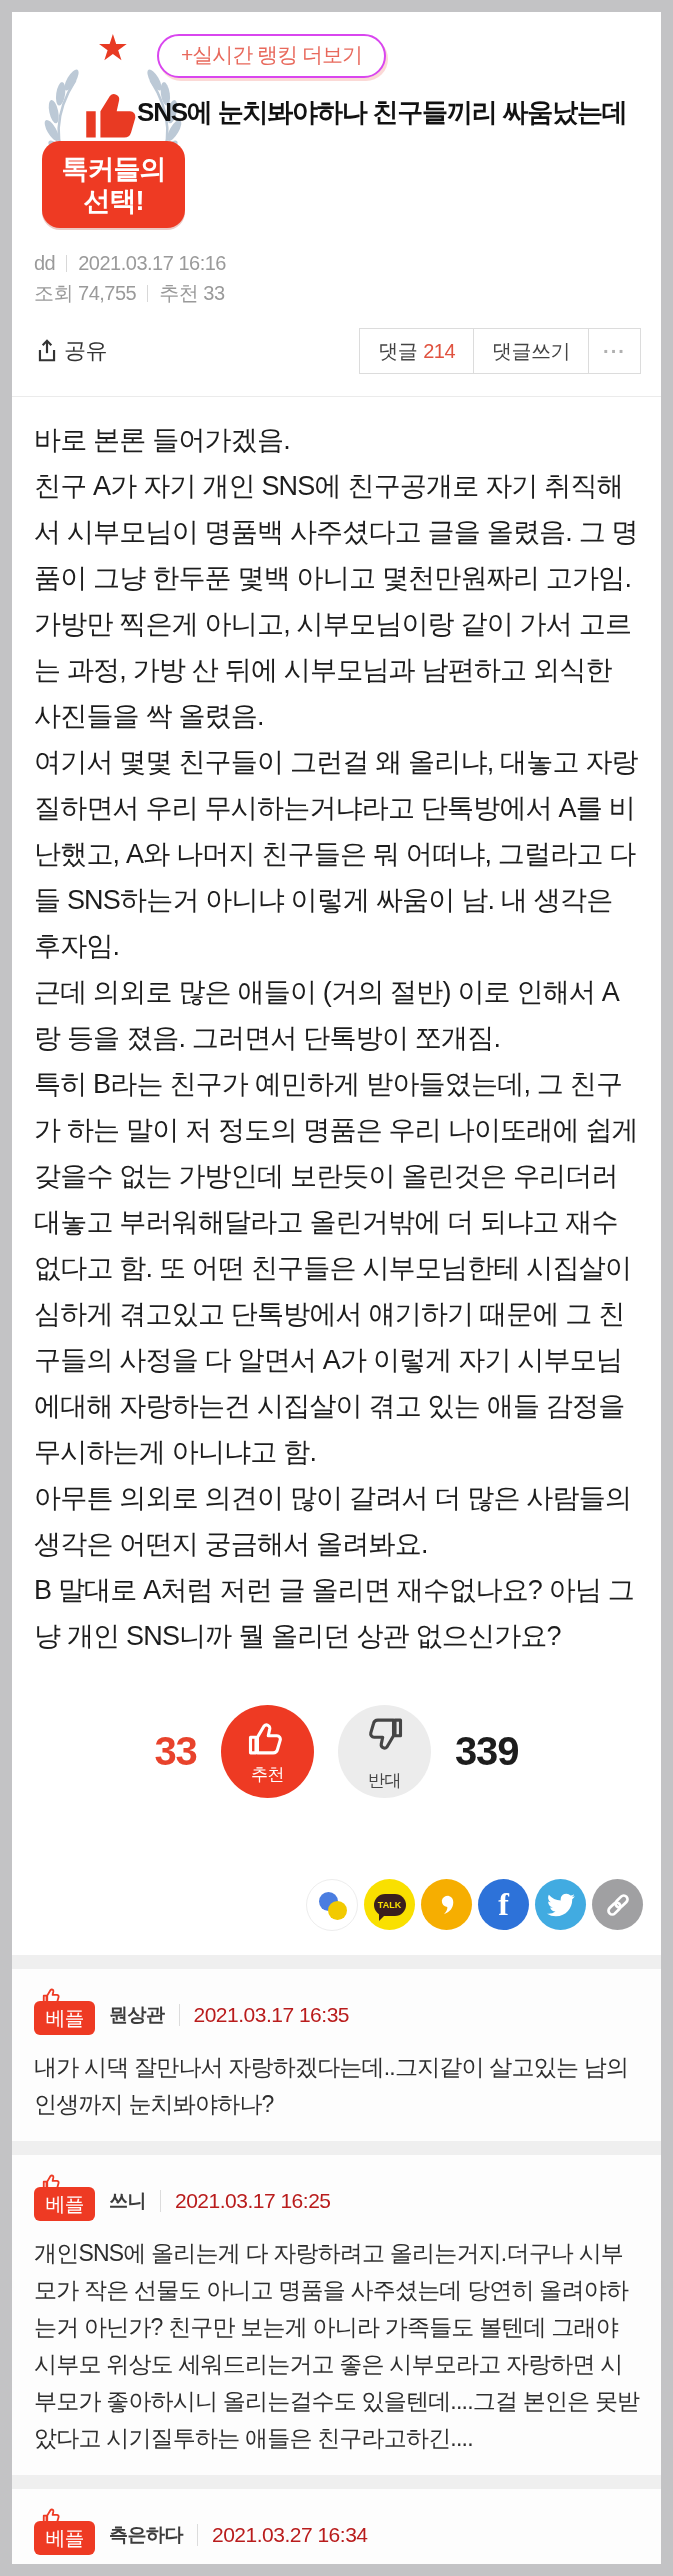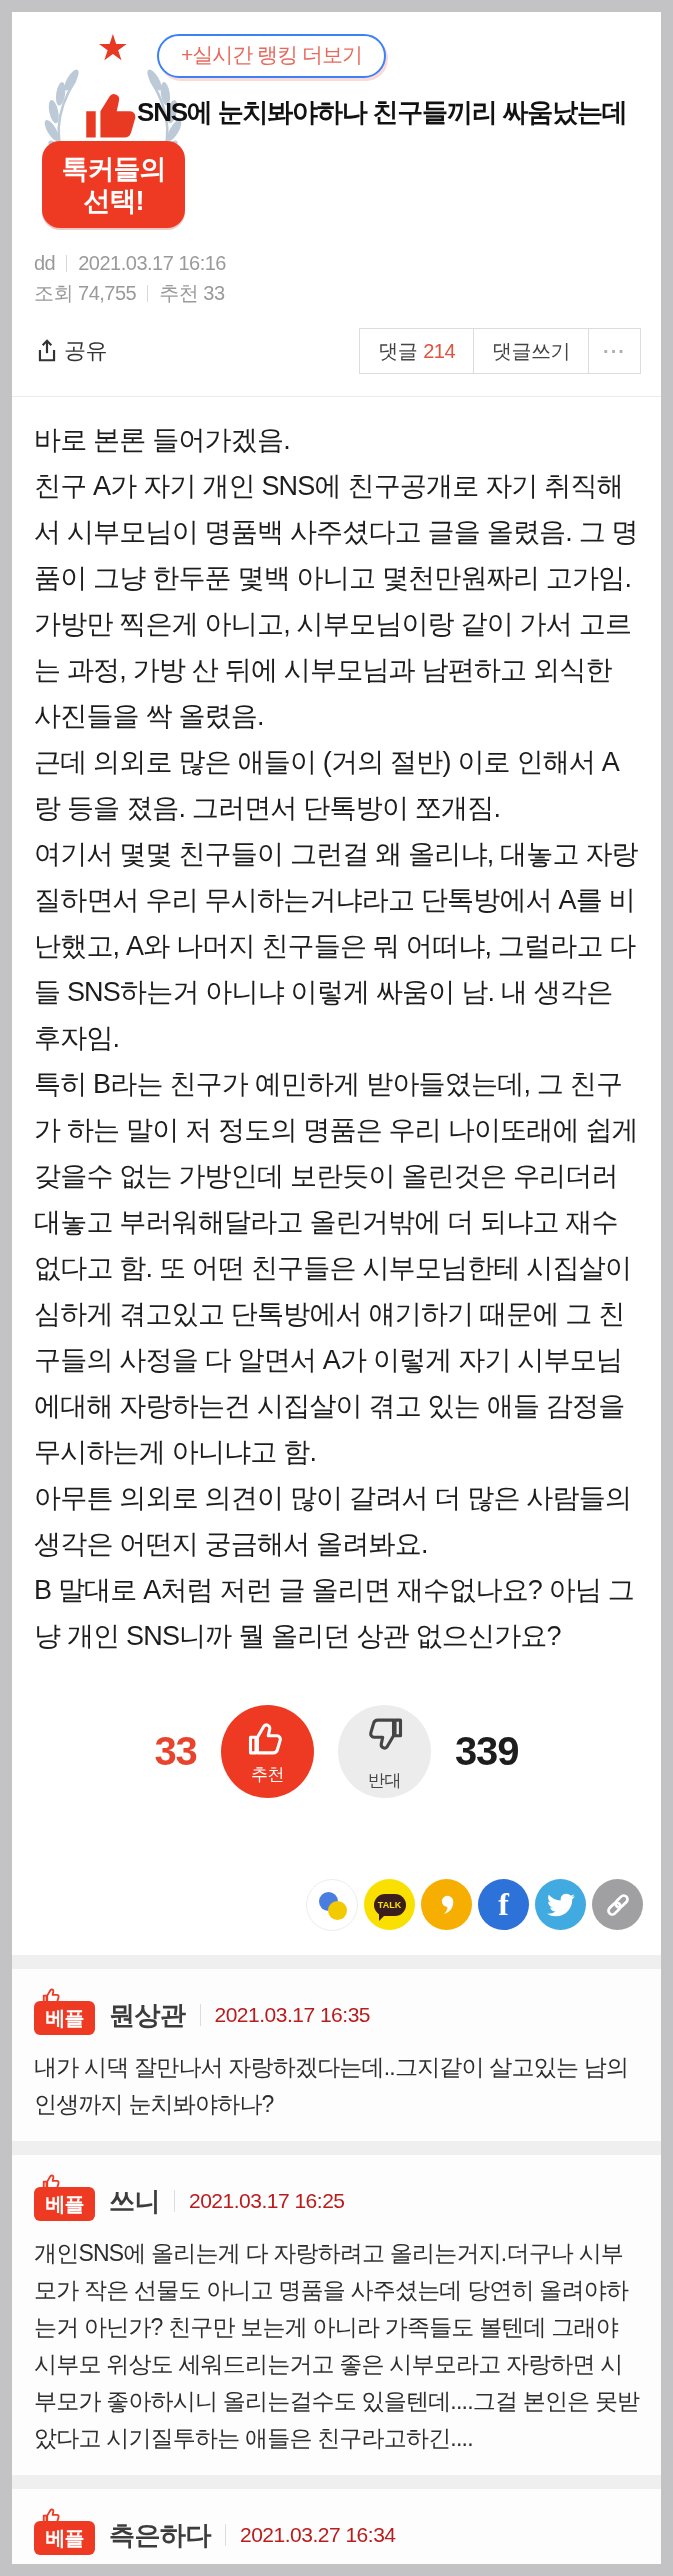--- a/index.html
+++ b/index.html
@@ -22,21 +22,21 @@
   .emblem-thumb{position:absolute;top:51px;left:55px;width:63px;height:63px;color:#e83a23;}
   .choice-badge{
     position:absolute;top:107px;left:16px;width:143px;height:87px;
     background:#ee3a23;border-radius:18px;color:#fff;text-align:center;
     font-weight:bold;font-size:27px;line-height:32px;letter-spacing:-1px;
     display:flex;flex-direction:column;justify-content:center;
     box-shadow:0 2px 0 rgba(180,40,20,.25);
   }
   .ranking-pill{
     position:absolute;left:145px;top:22px;height:40px;padding:0 22px;
-    border:2px solid #3b82f6;border-radius:22px;background:#fff;
+    border:2px solid #d946ef;border-radius:22px;background:#fff;
     color:#e8695c;font-size:21px;line-height:38px;letter-spacing:-1px;
     box-shadow:2px 3px 0 rgba(238,105,90,.25);white-space:nowrap;
   }
   .post-title{
     position:absolute;left:125px;top:83px;width:519px;
     font-size:26px;font-weight:bold;color:#121212;letter-spacing:-1.2px;
     white-space:nowrap;z-index:2;
   }
   
   .meta{margin:6px 0 0 22px;color:#9a9a9a;font-size:20px;line-height:30px;letter-spacing:-0.5px;}
@@ -94,23 +94,23 @@
   .sc.link{background:#a0a0a2;}
   .sc.link svg{width:30px;height:30px;}
   
   .comments{margin-top:24px;}
   .band{height:14px;background:#efefef;}
   .comment{background:#fdfdfd;padding:14px 20px 18px 22px;}
   .c-head{display:flex;align-items:center;gap:14px;margin-top:12px;}
   .best-badge{position:relative;flex:none;width:61px;height:34px;margin-top:6px;}
   .best-badge svg{position:absolute;top:-15px;left:7px;width:22px;height:22px;color:#ee3a23;}
   .best-badge .bx{position:absolute;inset:0;background:#ee3a23;border-radius:6px;color:#fff;
-                  font-size:20px;font-weight:bold;letter-spacing:-1px;
+                  font-size:20px;font-weight:normal;letter-spacing:-1px;
                   display:flex;align-items:center;justify-content:center;}
-  .c-name{font-size:26px;font-weight:bold;color:#3c3c3c;letter-spacing:-0.5px;}
+  .c-name{font-size:19px;font-weight:bold;color:#3c3c3c;letter-spacing:-0.5px;}
   .c-vbar{width:1px;height:22px;background:#dcdcdc;}
   .c-date{font-size:21px;color:#b91c1c;letter-spacing:-0.5px;}
   .c-text{margin-top:14px;font-size:23px;line-height:37px;color:#2e2e2e;letter-spacing:-0.8px;}
 </style>
 </head>
 <body>
 
 <div class="card">
 
   <div class="header">
@@ -177,22 +177,22 @@
       <div class="btn more">···</div>
     </div>
   </div>
 
   <hr class="divider">
 
   <div class="post-body">
     <p>바로 본론 들어가겠음.</p>
     <p>친구 A가 자기 개인 SNS에 친구공개로 자기 취직해서 시부모님이 명품백 사주셨다고 글을 올렸음.  그 명품이 그냥 한두푼 몇백 아니고 몇천만원짜리 고가임.</p>
     <p>가방만 찍은게 아니고, 시부모님이랑 같이 가서 고르는 과정,  가방 산 뒤에 시부모님과 남편하고 외식한 사진들을 싹 올렸음.</p>
+    <p>여기서 몇몇 친구들이 그런걸 왜 올리냐, 대놓고 자랑질하면서 우리 무시하는거냐라고 단톡방에서 A를 비난했고, A와 나머지 친구들은 뭐 어떠냐, 그럴라고 다들 SNS하는거 아니냐 이렇게 싸움이 남.  내 생각은 후자임.</p>
     <p>근데 의외로 많은 애들이 (거의 절반) 이로 인해서 A랑 등을 졌음.  그러면서 단톡방이 쪼개짐.</p>
-    <p>여기서 몇몇 친구들이 그런걸 왜 올리냐, 대놓고 자랑질하면서 우리 무시하는거냐라고 단톡방에서 A를 비난했고, A와 나머지 친구들은 뭐 어떠냐, 그럴라고 다들 SNS하는거 아니냐 이렇게 싸움이 남.  내 생각은 후자임.</p>
     <p>특히 B라는 친구가 예민하게 받아들였는데, 그 친구가 하는 말이 저 정도의 명품은 우리 나이또래에 쉽게 갖을수 없는 가방인데 보란듯이 올린것은 우리더러 대놓고 부러워해달라고 올린거밖에 더 되냐고 재수없다고 함.  또 어떤 친구들은 시부모님한테 시집살이 심하게 겪고있고 단톡방에서 얘기하기 때문에 그 친구들의 사정을 다 알면서 A가 이렇게 자기 시부모님에대해 자랑하는건 시집살이 겪고 있는 애들 감정을 무시하는게 아니냐고 함.</p>
     <p>아무튼 의외로 의견이 많이 갈려서 더 많은 사람들의 생각은 어떤지 궁금해서 올려봐요.</p>
     <p>B 말대로 A처럼 저런 글 올리면 재수없나요? 아님 그냥 개인 SNS니까 뭘 올리던 상관 없으신가요?</p>
   </div>
 
   <div class="vote">
     <div class="vote-num up">33</div>
     <div class="vote-circle up">
       <svg viewBox="0 0 24 24" fill="none" stroke="#fff" stroke-width="1.7" stroke-linejoin="round">
         <path d="M3 10.5h3v8.5H3z M6.8 19h8.6a2.4 2.4 0 0 0 2.3-1.8l1.5-5.1a1.9 1.9 0 0 0-1.8-2.4h-4.7l.8-3.8a1.8 1.8 0 0 0-3.1-1.5L6.8 10.5z"></path>

